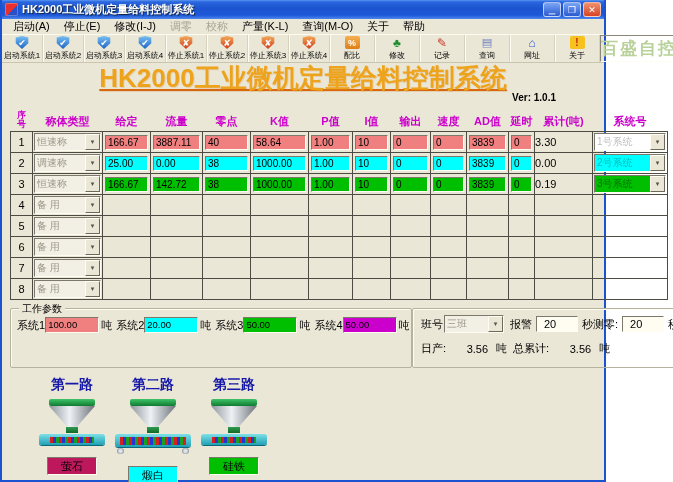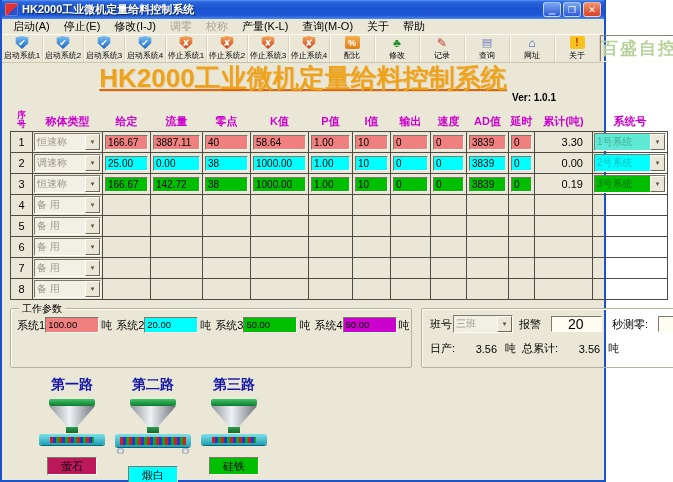--- a/index.html
+++ b/index.html
@@ -40,47 +40,47 @@
   .banner{flex:0 0 40px;}
   .banner-title{text-align:center;font-size:26px;line-height:30px;font-weight:bold;color:#eda31b;
     text-decoration:underline;text-decoration-color:#d8680f;text-shadow:1px 1px 0 #c9741c33;}
   .banner-ver{text-align:right;padding-right:48px;font-size:10px;font-weight:bold;color:#000;line-height:10px;}
   
   table.feed-table{border-collapse:collapse;table-layout:fixed;margin:2px 8px 0;width:657px;}
   .feed-table th{color:#cb00cb;font-weight:bold;font-size:11px;padding:0;height:24px;vertical-align:bottom;padding-bottom:2px;}
   .feed-table th.th-num{font-size:9px;line-height:9px;padding:0 5px 2px;word-break:break-all;white-space:normal;}
   .feed-table td{border:1px solid #4c4c44;height:20px;padding:0;font-size:11px;color:#000;vertical-align:middle;}
   .feed-table td.c-num{text-align:center;font-size:11px;}
-  .feed-table td.c-total{text-align:right;padding-right:9px;}
+  .feed-table td.c-total{padding-right:9px;}
   .valbox{height:13px;margin:2px;border:1px solid;border-color:#7c786c #fffdf2 #fffdf2 #7c786c;
     font-size:10px;line-height:13px;padding-left:2px;overflow:hidden;white-space:nowrap;}
   .dropdown{height:16px;margin:1px;background:#f2efe4;border:1px solid;border-color:#7c786c #fffdf2 #fffdf2 #7c786c;
     display:flex;align-items:center;overflow:hidden;}
   .dd-text{flex:1;font-size:10px;padding-left:2px;white-space:nowrap;color:#9b9789;}
   .dd-btn{width:13px;height:14px;flex:0 0 13px;background:#ebe7d7;border:1px solid;border-color:#fffdf2 #6c695c #6c695c #fffdf2;
     font-size:7px;line-height:13px;text-align:center;color:#55524a;}
   
-  .panels{flex:0 0 60px;display:flex;gap:9px;margin:8px 8px 0;}
+  .panels{flex:0 0 60px;display:flex;margin:8px 8px 0;}
   .groupbox{position:relative;border:1px solid #b6b2a0;border-radius:2px;box-shadow:inset 1px 1px 0 #fffdf2;}
   .legend{position:absolute;top:-7px;left:8px;background:#ebe7d7;padding:0 3px;font-size:10px;color:#000;}
   .params{width:402px;box-sizing:border-box;padding:8px 4px 2px 6px;}
   .sys-line{display:flex;align-items:center;}
   .sys-item{display:flex;align-items:center;margin-right:4px;}
   .sys-lbl{font-size:11px;white-space:nowrap;}
   .sys-val{width:50px;height:14px;border:1px solid;border-color:#7c786c #fffdf2 #fffdf2 #7c786c;
     font-size:9.5px;line-height:14px;padding-left:2px;overflow:hidden;}
   .sys-unit{font-size:11px;margin-left:2px;}
   .status-line{display:flex;margin-top:7px;}
   .status-item{width:97px;font-size:12px;color:#5e5a4e;white-space:nowrap;}
   .shift{flex:1;box-sizing:border-box;padding:6px 6px 2px 8px;}
   .shift-line{display:flex;align-items:center;font-size:11px;white-space:nowrap;}
   .shift-line + .shift-line{margin-top:8px;}
   .shift-dd{width:58px;height:16px;margin:0 6px 0 1px;}
   .numbox{width:33px;height:14px;background:#fffdf2;border:1px solid;border-color:#7c786c #fffdf2 #fffdf2 #7c786c;
-    font-size:14px;line-height:14px;padding-left:16px;margin:0 10px;}
+    font-size:11px;line-height:14px;padding-left:7px;margin:0 4px;}
   .gapval{display:inline-block;min-width:42px;text-align:right;margin-right:8px;}
   
   .feeders{flex:1;display:flex;align-items:flex-start;padding:8px 0 0 36px;gap:13px;}
   .feeder-col{width:68px;display:flex;flex-direction:column;align-items:center;}
   .feeder-label{font-size:14px;font-weight:bold;color:#1518a8;margin-bottom:5px;white-space:nowrap;}
   .hopper-cap{width:46px;height:7px;border-radius:2px;background:linear-gradient(180deg,#3fc468,#0f7a30);}
   .hopper-cone{width:46px;height:21px;background:linear-gradient(90deg,#8f959d,#eef2f5 45%,#6d737b);
     clip-path:polygon(0 0,100% 0,60% 100%,40% 100%);}
   .hopper-neck{width:12px;height:6px;background:linear-gradient(180deg,#2f9c50,#0f6a28);}
   .conveyor{margin-top:1px;width:66px;height:11px;border-radius:3px;background:linear-gradient(180deg,#7de0e8,#1f9fb4);
@@ -257,21 +257,21 @@
             <div class="valbox" style="background: rgb(240, 128, 128);">0</div>
           </td>
           <td>
             <div class="valbox" style="background: rgb(240, 128, 128);">3839</div>
           </td>
           <td>
             <div class="valbox" style="background: rgb(240, 128, 128);">0</div>
           </td>
           <td class="c-total">3.30</td>
           <td class="c-sys">
-            <div class="dropdown " style="background: #5eead4;">
+            <div class="dropdown " style="background: #ffffff;">
               <span class="dd-text" style="color: rgba(0, 0, 0, 0.28);">1号系统</span>
               <span class="dd-btn">▾</span>
             </div>
           </td>
         </tr>
         <tr>
           <td class="c-num">2</td>
           <td class="c-type">
             <div class="dropdown ">
               <span class="dd-text">调速称</span>

